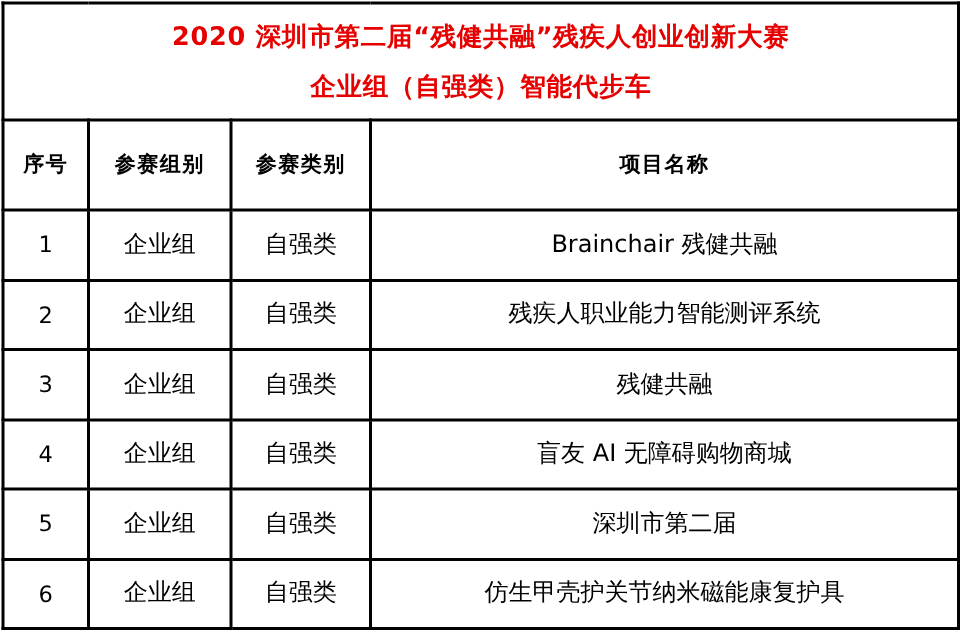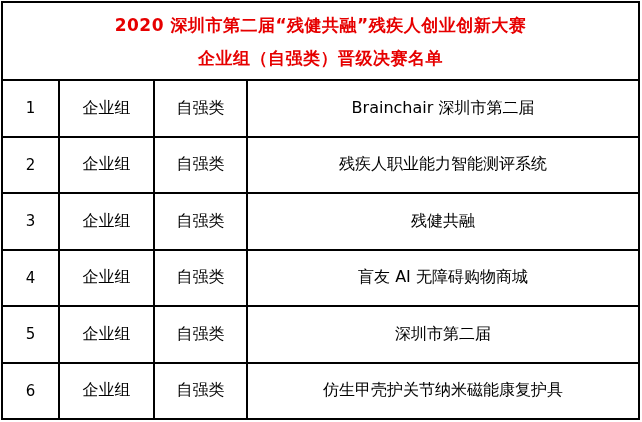--- a/index.html
+++ b/index.html
@@ -69,28 +69,34 @@
     <colgroup>
       <col style="width:57px">
       <col style="width:95px">
       <col style="width:93px">
       <col>
     </colgroup>
     <tbody>
       <tr>
         <td class="title-cell" colspan="4">
           <div class="title-line-1">2020 深圳市第二届“残健共融”残疾人创业创新大赛</div>
-          <div class="title-line-2">企业组（自强类）晋级决赛名单</div>
+          <div class="title-line-2">企业组（自强类）智能代步车</div>
         </td>
+      </tr>
+      <tr class="header-row">
+        <th>序号</th>
+        <th>参赛组别</th>
+        <th>参赛类别</th>
+        <th>项目名称</th>
       </tr>
       <tr class="data-row">
         <td class="seq-cell">1</td>
         <td>企业组</td>
         <td>自强类</td>
-        <td>Brainchair 深圳市第二届</td>
+        <td>Brainchair 残健共融</td>
       </tr>
       <tr class="data-row">
         <td class="seq-cell">2</td>
         <td>企业组</td>
         <td>自强类</td>
         <td>残疾人职业能力智能测评系统</td>
       </tr>
       <tr class="data-row">
         <td class="seq-cell">3</td>
         <td>企业组</td>

